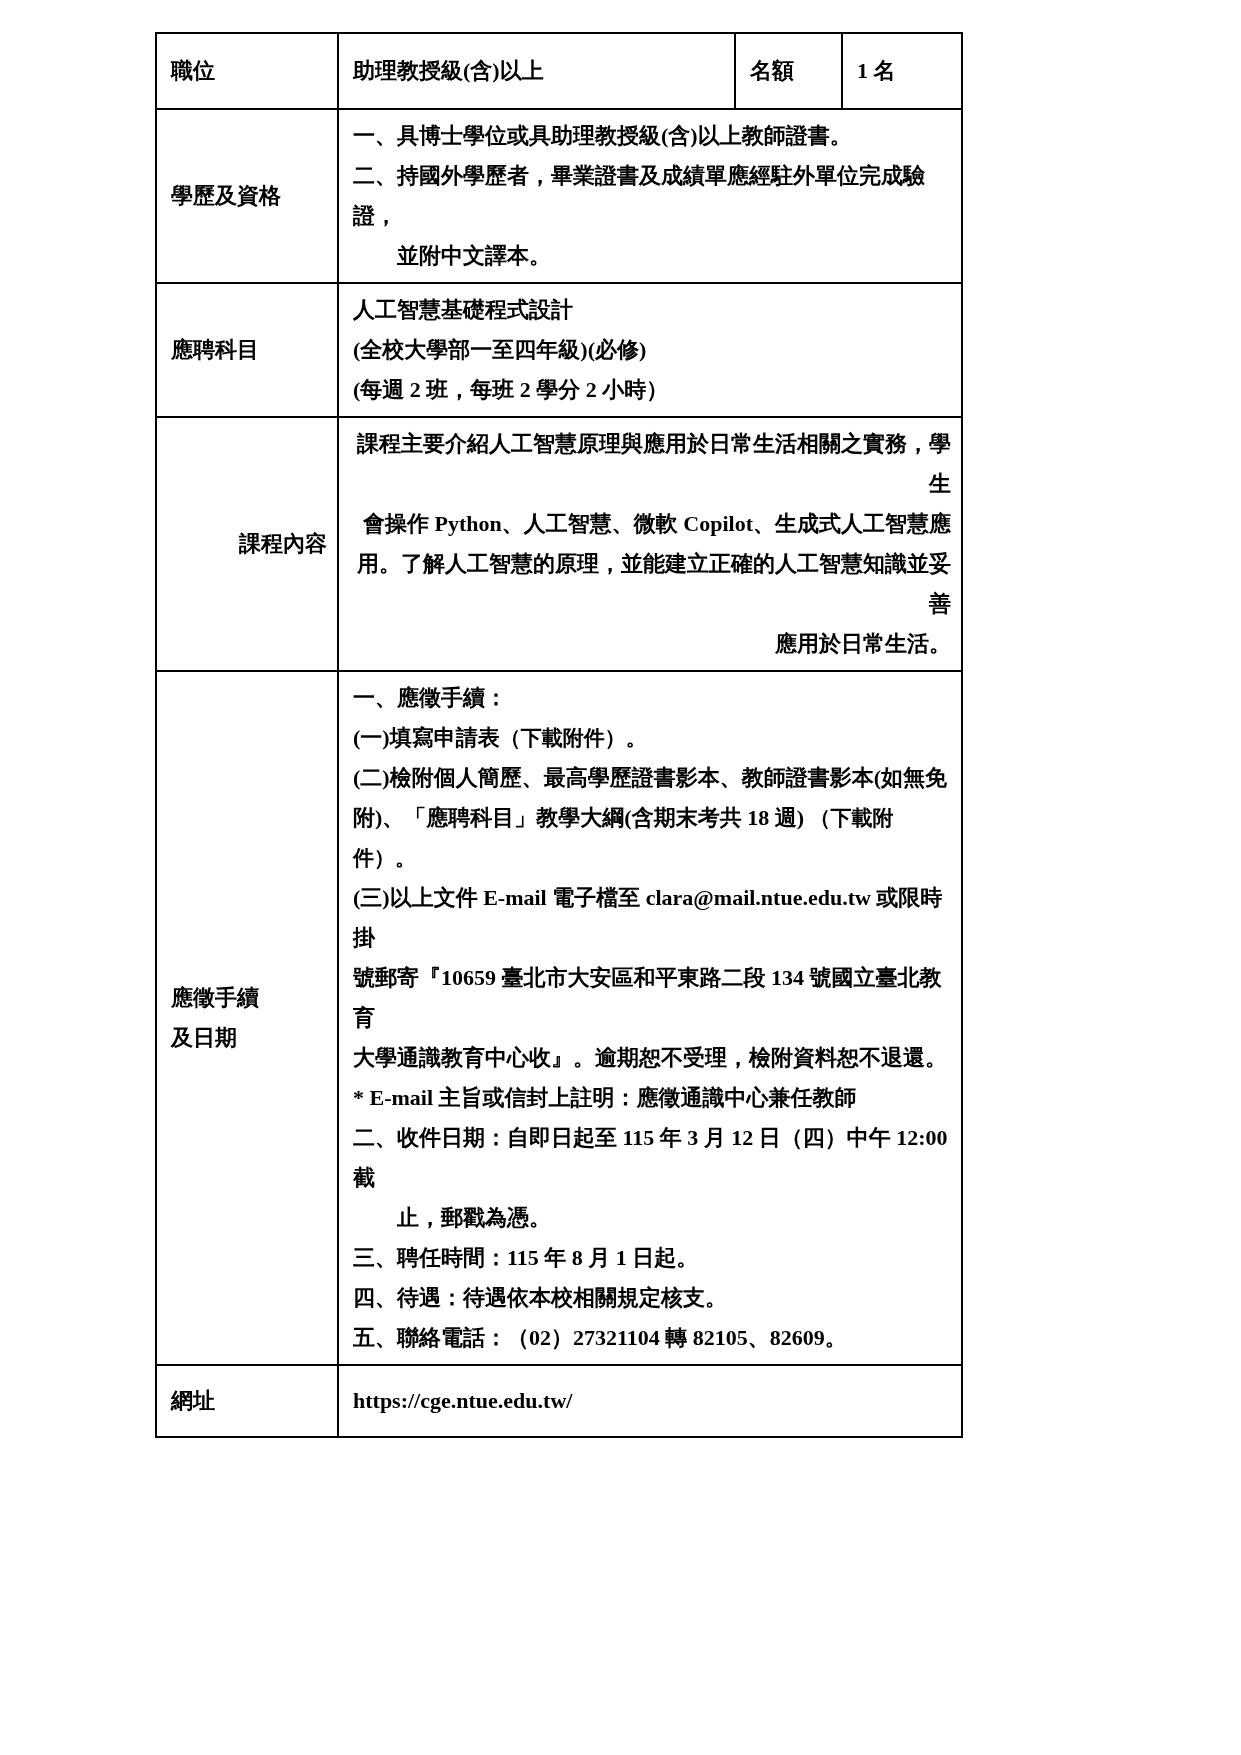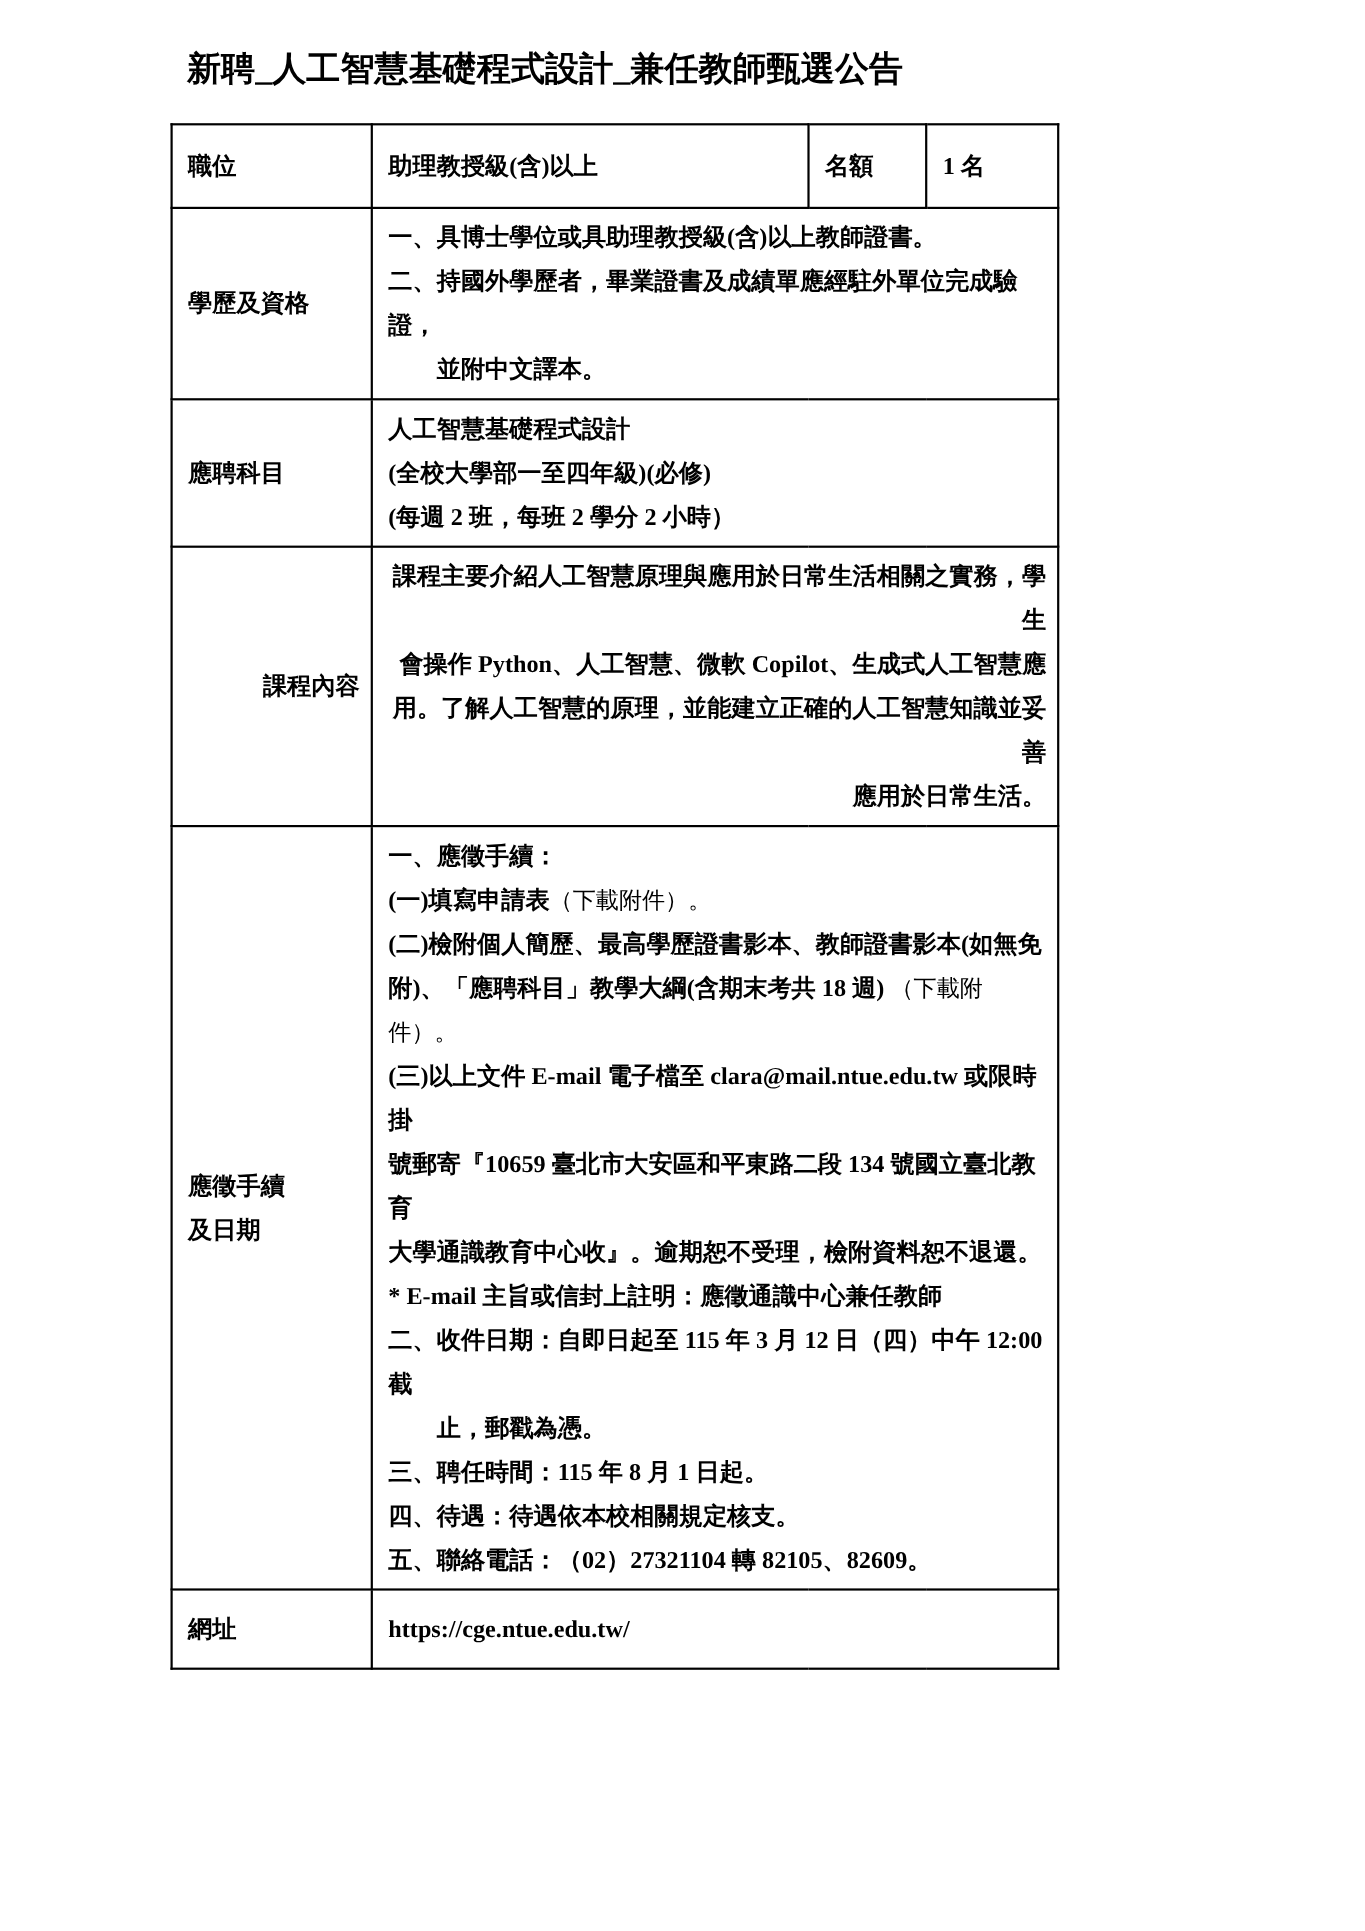--- a/index.html
+++ b/index.html
@@ -51,30 +51,29 @@
   .row-position td     { height: 62px; }
   .row-quals td        { height: 144px; margin-left: 35px; }
   .row-subject td      { height: 110px; margin-top: 16px; }
   .row-content td      { height: 140px; text-align: right; }
   .row-procedure td    { height: 514px; margin-top: 12px; }
   .row-website td      { height: 58px; }
 
   .line { display: block; }
   .indent-2 { padding-left: 44px; }
   .note {
-    font-weight: normal;
+    font-weight: bold;
     font-size: 21px;
   }
 </style>
 </head>
 <body>
 
 <div class="doc">
 
-  <div class="title title-2">新聘_人工智慧基礎程式設計_兼任教師甄選公告</div>
 
   <table class="announcement">
     <colgroup>
       <col style="width:182px">
       <col style="width:397px">
       <col style="width:107px">
       <col style="width:120px">
     </colgroup>
 
     <tbody>

